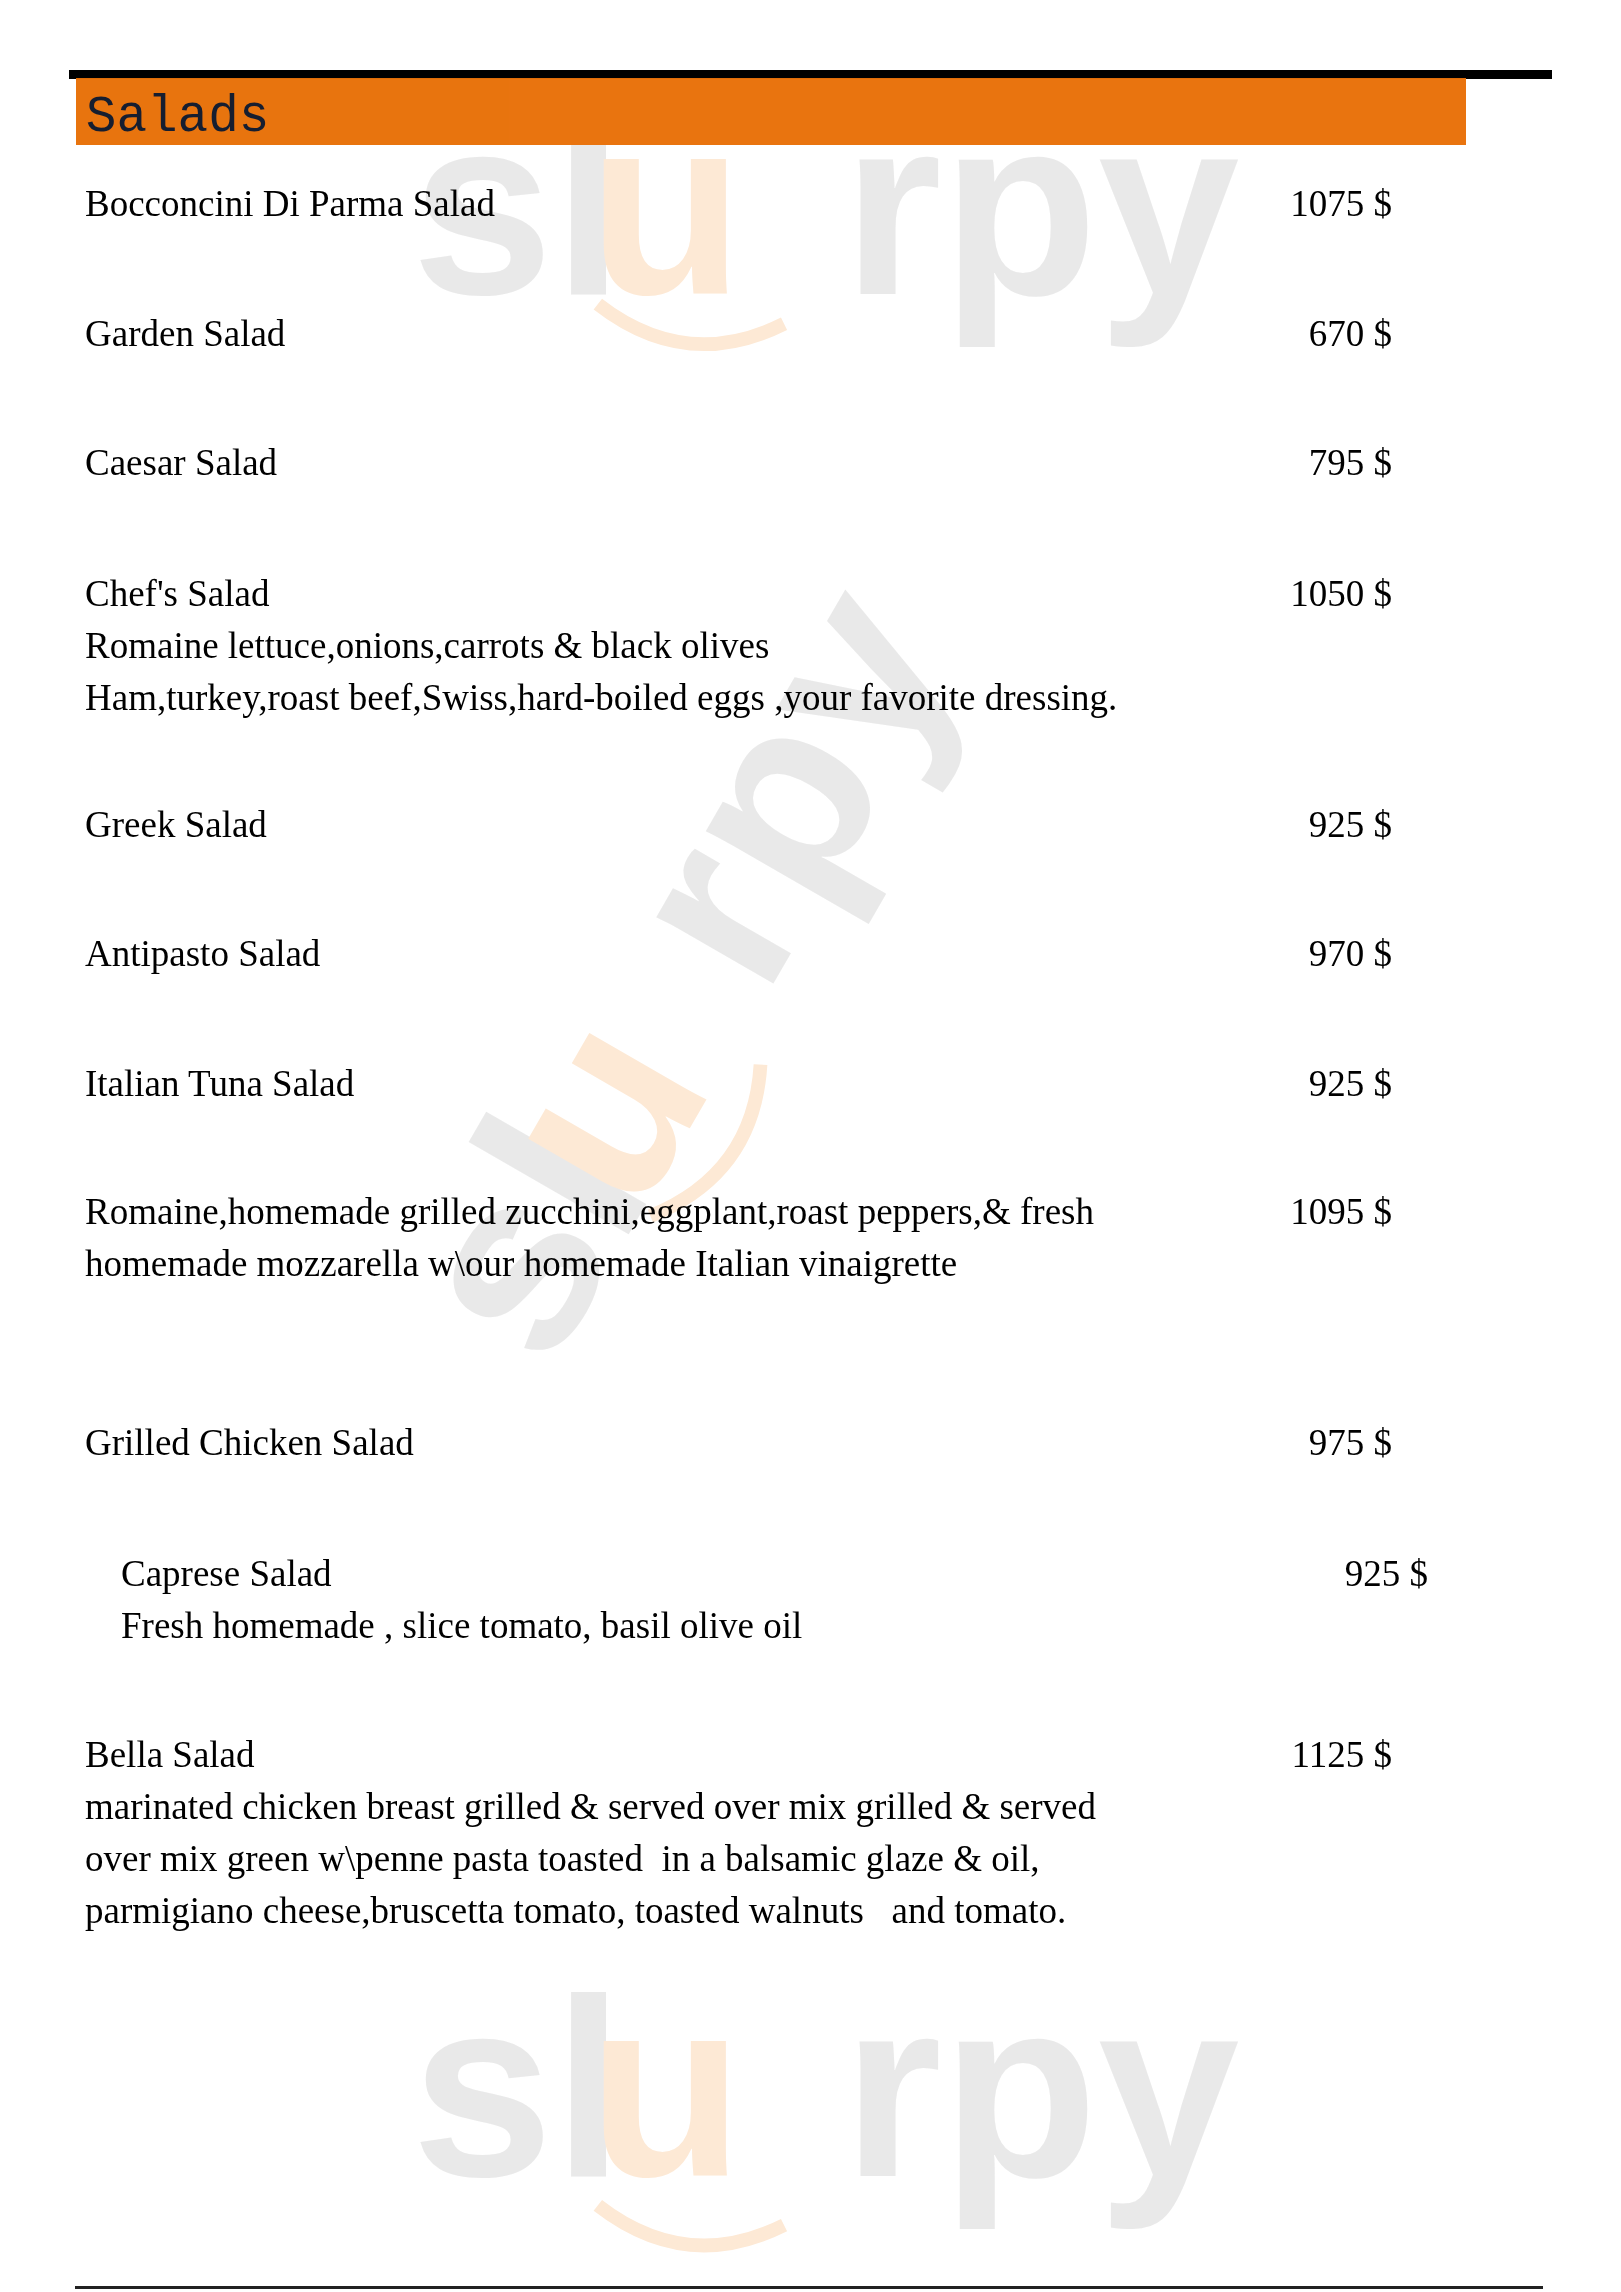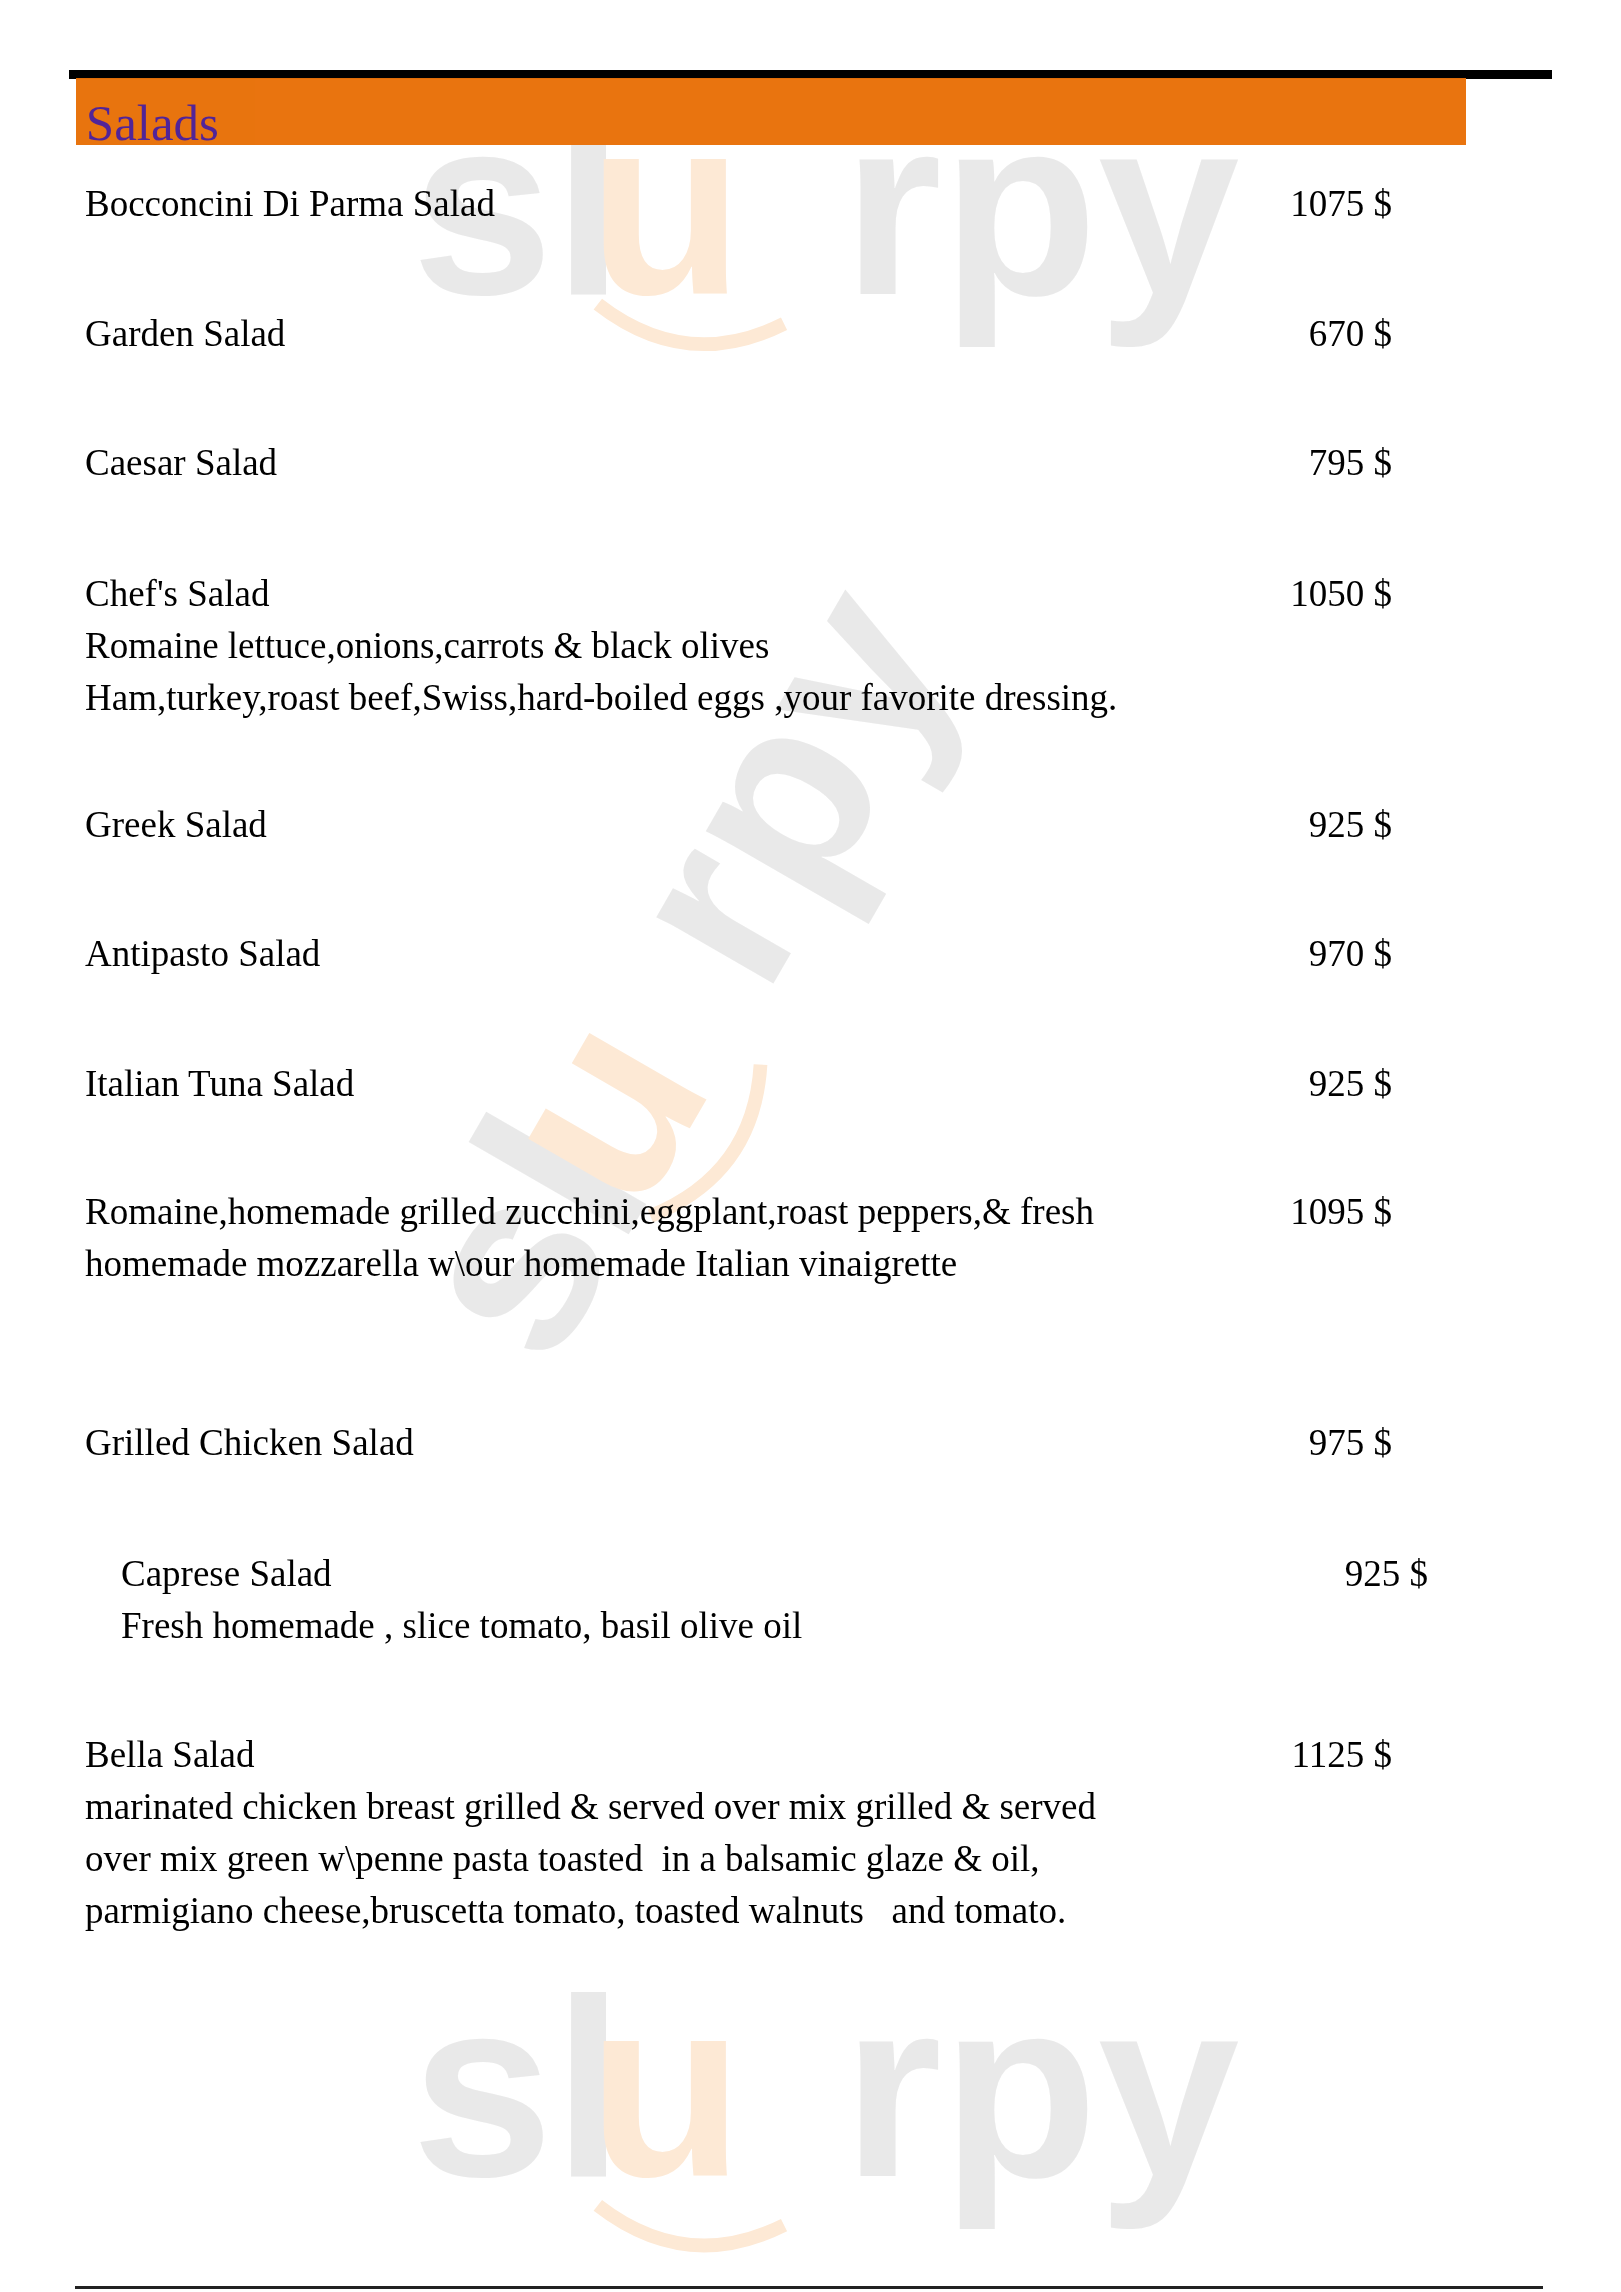--- a/index.html
+++ b/index.html
@@ -36,25 +36,25 @@
       top: 78px;
       width: 1390px;
       height: 67px;
       background: #e87007;
       opacity: 0.97;
       z-index: 1;
     }
     .section-title {
       position: absolute;
       left: 9.8px;
-      top: 14px;
-      font-family: Liberation Serif, serif;
+      top: 8px;
+      font-family: Liberation Mono, monospace;
       font-size: 51px;
       line-height: 63px;
-      color: #4c1d95;
+      color: #0f172a;
     }
     .menu-item {
       position: absolute;
       left: 85px;
       width: 1307px;
       z-index: 2;
     }
     .item-name, .item-desc {
       font-size: 37px;
       line-height: 52px;

